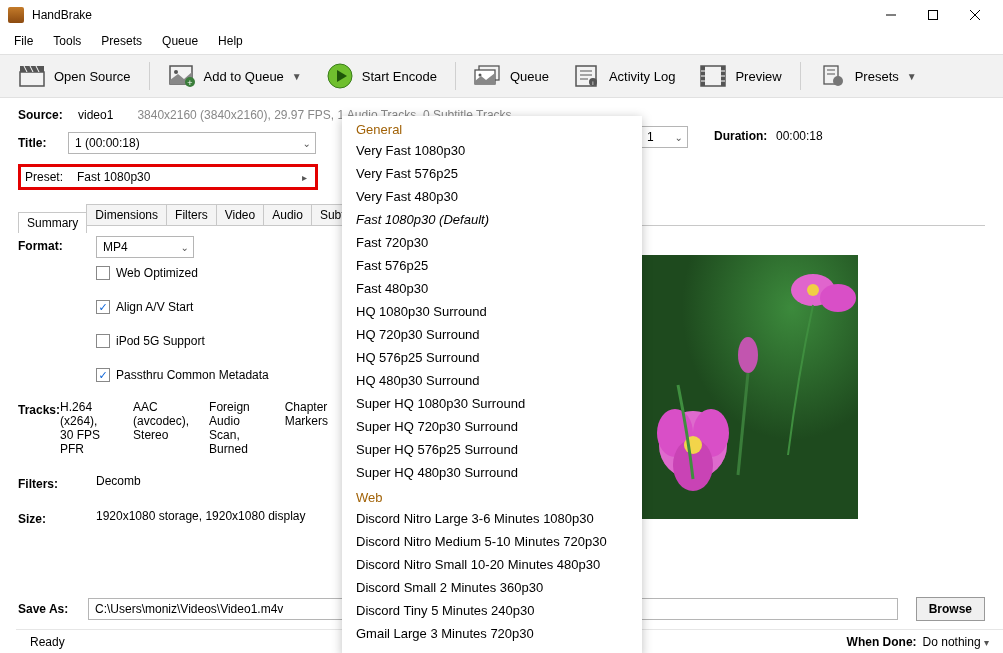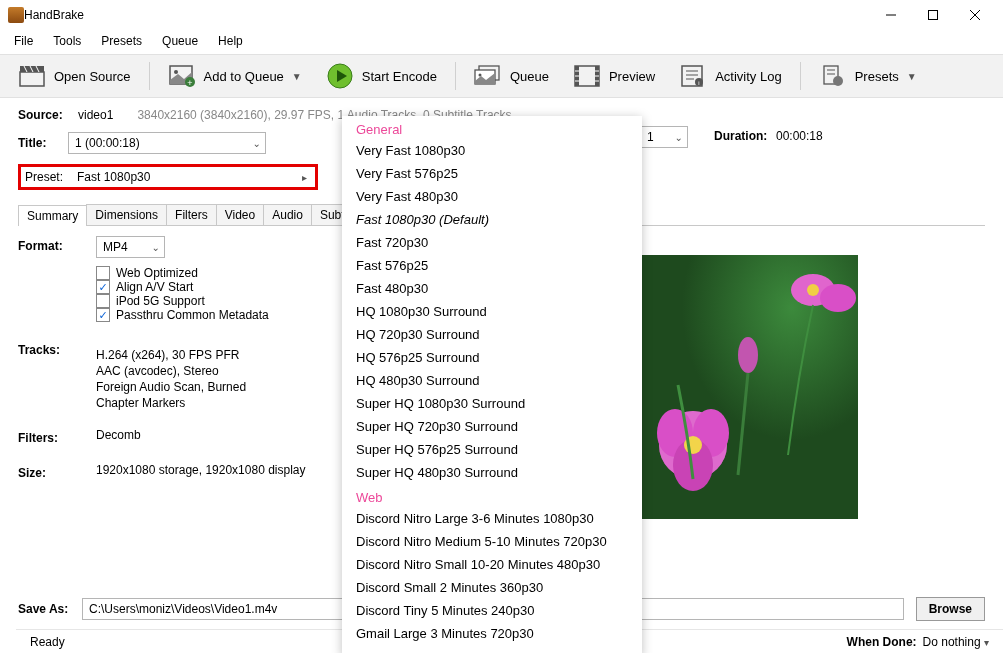--- a/index.html
+++ b/index.html
@@ -1,53 +1,53 @@
 <!DOCTYPE html>
 <html><head>
 <meta charset="utf-8">
 <style>
   * { box-sizing: border-box; font-family: "Segoe UI", Tahoma, sans-serif; }
   body { margin: 0; background: #fff; font-size: 12px; color: #000; width: 1003px; height: 653px; overflow: hidden; position: relative; }
   .titlebar { display: flex; align-items: center; height: 30px; padding: 0 8px; justify-content: space-between; }
-  .titlebar-left { display: flex; align-items: center; gap: 0; }
+  .titlebar-left { display: flex; align-items: center; gap: 8px; }
   .titlebar-icon { width: 16px; height: 16px; background: linear-gradient(#c47b2a,#8c4a10); border-radius: 2px; }
   .titlebar-right { display: flex; gap: 2px; }
   .win-btn { width: 40px; height: 28px; display: flex; align-items: center; justify-content: center; font-size: 13px; }
   .menubar { display: flex; gap: 4px; padding: 2px 6px 4px; }
   .menubar span { padding: 2px 8px; }
   .toolbar { display: flex; align-items: center; background: #f2f2f2; border-top: 1px solid #e1e1e1; border-bottom: 1px solid #e1e1e1; height: 44px; padding: 0 8px; gap: 4px; }
   .tool-item { display: flex; align-items: center; gap: 8px; padding: 4px 10px; font-size: 13px; }
   .tool-sep { width: 1px; height: 28px; background: #d0d0d0; margin: 0 4px; }
   .icon-box { width: 28px; height: 24px; display: flex; align-items: center; justify-content: center; }
   .chev { font-size: 10px; color: #555; }
   .content { padding: 10px 18px 0 18px; position: relative; }
   .row { display: flex; align-items: center; gap: 10px; margin-bottom: 10px; }
   .lbl { min-width: 50px; font-weight: 600; }
   .graytxt { color: #888; }
   .dropdown { border: 1px solid #b5b5b5; background: #fff; height: 22px; display: flex; align-items: center; justify-content: space-between; padding: 0 4px 0 6px; }
   .preset-row { display:flex; align-items:center; border:3px solid #e30000; padding:2px 4px; gap:10px; width:300px; margin-bottom:14px;}
   .preset-row .lbl{font-weight:400;}
   .preset-val { flex:1; display:flex; justify-content:space-between; align-items:center; padding:1px 4px;}
   .tabs { display:flex; border-bottom:1px solid #c8c8c8; margin-bottom:10px;}
   .tab { border:1px solid #c8c8c8; border-bottom:none; padding:3px 8px; background:#f4f4f4; font-size:12px; margin-right:-1px;}
-  .tab.active{ background:#fff; position:relative; top:1px;}
+  .tab.active{ background:#fff; position:relative; top:8px;}
   .summary-body { display:flex; gap:40px;}
   .left-col { width:310px;}
   .form-row{ display:flex; align-items:flex-start; margin-bottom:18px;}
   .form-row .flbl{ width:78px; font-weight:600; padding-top:3px;}
-  .checks { display:flex; flex-direction:column; gap:0;}
+  .checks { display:flex; flex-direction:column; gap:20px;}
   .chk { display:flex; align-items:center; gap:6px;}
   .chk-box{ width:14px; height:14px; border:1px solid #888; display:flex; align-items:center; justify-content:center; font-size:11px; color:#0b62d6; background:#fff;}
   .preview-img { position:absolute; top:255px; left:638px; width:220px; height:264px; background:#2a5d2a; overflow:hidden;}
-  .save-row{ position:absolute; bottom:32px; left:18px; right:18px; display:flex; align-items:center; gap:12px;}
+  .save-row{ position:absolute; bottom:32px; left:18px; right:18px; display:flex; align-items:center; gap:18px;}
   .save-row input{ flex:1; height:22px; border:1px solid #b5b5b5; padding:0 6px; font-size:12px;}
   .save-row button{ height:24px; padding:0 12px; font-size:12px; border:1px solid #999; background:#f0f0f0; font-weight:600;}
   .statusbar{ position:absolute; bottom:0; left:16px; right:0; height:24px; display:flex; align-items:center; justify-content:space-between; padding:0 14px; border-top:1px solid #e6e6e6; font-size:12px;}
   .popup { position:absolute; top:116px; left:342px; width:300px; height:540px; background:#fff; box-shadow:0 2px 10px rgba(0,0,0,0.25); overflow:hidden; z-index:50;}
-  .popup-section-title{ color:#ec4899; font-size:13px; padding:6px 14px 2px; }
+  .popup-section-title{ color:#a16207; font-size:13px; padding:6px 14px 2px; }
   .popup-item{ padding:4px 14px; font-size:13px;}
   .popup-item.default{ font-style:italic;}
   svg{display:block;}
 </style>
 </head>
 <body>
 
 <div class="titlebar">
   <div class="titlebar-left">
     <div class="titlebar-icon"></div>
@@ -121,50 +121,50 @@
   <div class="tool-item">
     <span class="icon-box">
       <svg width="28" height="22">
           <rect x="5" y="1" width="20" height="14" fill="none" stroke="#555" stroke-width="1.3"></rect>
           <rect x="1" y="5" width="20" height="14" fill="#fff" stroke="#555" stroke-width="1.3"></rect>
           <circle cx="6" cy="10" r="1.5" fill="#555"></circle>
           <path d="M1 16 L7 11 L12 15 L21 8 L21 19 L1 19 Z" fill="#888"></path>
         </svg>
     </span>
     <span>Queue</span>
+  </div>
+  <div class="tool-item">
+    <span class="icon-box">
+      <svg width="24" height="22">
+          <rect x="1" y="1" width="20" height="20" fill="none" stroke="#555" stroke-width="1.5"></rect>
+          <line x1="5" y1="6" x2="17" y2="6" stroke="#555"></line>
+          <line x1="5" y1="10" x2="17" y2="10" stroke="#555"></line>
+          <line x1="5" y1="14" x2="13" y2="14" stroke="#555"></line>
+          <circle cx="18" cy="17" r="4" fill="#555"></circle>
+          <text x="18" y="20" text-anchor="middle" fill="#fff" font-size="6">i</text>
+        </svg>
+    </span>
+    <span>Activity Log</span>
   </div>
   <div class="tool-item">
     <span class="icon-box">
       <svg width="26" height="22">
           <rect x="1" y="1" width="24" height="20" fill="none" stroke="#555" stroke-width="1.5"></rect>
           <rect x="1" y="1" width="4" height="20" fill="#555"></rect>
           <rect x="21" y="1" width="4" height="20" fill="#555"></rect>
           <line x1="1" y1="6" x2="5" y2="6" stroke="#fff"></line>
           <line x1="1" y1="11" x2="5" y2="11" stroke="#fff"></line>
           <line x1="1" y1="16" x2="5" y2="16" stroke="#fff"></line>
           <line x1="21" y1="6" x2="25" y2="6" stroke="#fff"></line>
           <line x1="21" y1="11" x2="25" y2="11" stroke="#fff"></line>
           <line x1="21" y1="16" x2="25" y2="16" stroke="#fff"></line>
         </svg>
     </span>
     <span>Preview</span>
   </div>
-  <div class="tool-item">
-    <span class="icon-box">
-      <svg width="24" height="22">
-          <rect x="1" y="1" width="20" height="20" fill="none" stroke="#555" stroke-width="1.5"></rect>
-          <line x1="5" y1="6" x2="17" y2="6" stroke="#555"></line>
-          <line x1="5" y1="10" x2="17" y2="10" stroke="#555"></line>
-          <line x1="5" y1="14" x2="13" y2="14" stroke="#555"></line>
-          <circle cx="18" cy="17" r="4" fill="#555"></circle>
-          <text x="18" y="20" text-anchor="middle" fill="#fff" font-size="6">i</text>
-        </svg>
-    </span>
-    <span>Activity Log</span>
-  </div>
   <div class="tool-sep"></div>
   <div class="tool-item">
     <span class="icon-box">
       <svg width="22" height="22">
           <rect x="2" y="1" width="14" height="18" fill="none" stroke="#555" stroke-width="1.3"></rect>
           <line x1="5" y1="5" x2="13" y2="5" stroke="#555"></line>
           <line x1="5" y1="9" x2="13" y2="9" stroke="#555"></line>
           <circle cx="16" cy="16" r="5" fill="#777"></circle>
         </svg>
     </span>
@@ -176,21 +176,21 @@
 <div class="content">
 
   <div class="row">
     <span class="lbl">Source:</span>
     <span>video1</span>
     <span class="graytxt" style="margin-left:14px;">3840x2160 (3840x2160), 29.97 FPS, 1 Audio Tracks, 0 Subtitle Tracks</span>
   </div>
 
   <div class="row">
     <span class="lbl" style="min-width:40px;">Title:</span>
-    <div class="dropdown" style="width:198px;gap:16px;">
+    <div class="dropdown" style="width:248px;gap:16px;">
       <span>1  (00:00:18)</span>
       <span class="chev">⌄</span>
     </div>
     <div style="flex:1"></div>
     <div class="dropdown" style="width:48px; position:absolute; left:640px; top:28px;">
       <span>1</span>
       <span class="chev">⌄</span>
     </div>
     <span class="lbl" style="position:absolute; left:714px; top:31px;min-width:auto;">Duration:</span>
     <span style="position:absolute; left:776px; top:31px;">00:00:18</span>
@@ -212,21 +212,21 @@
     <div class="tab">Audio</div>
     <div class="tab">Subtitle</div>
   </div>
 
   <div class="summary-body">
     <div class="left-col">
 
       <div class="form-row">
         <span class="flbl">Format:</span>
         <div style="display:flex; flex-direction:column; gap:8px;">
-          <div class="dropdown" style="width:69px;">
+          <div class="dropdown" style="width:98px;">
             <span>MP4</span>
             <span class="chev">⌄</span>
           </div>
           <div class="checks">
             <label class="chk">
               <span class="chk-box"></span>
               <span>Web Optimized</span>
             </label>
             <label class="chk">
               <span class="chk-box">✓</span>
@@ -239,21 +239,21 @@
             <label class="chk">
               <span class="chk-box">✓</span>
               <span>Passthru Common Metadata</span>
             </label>
           </div>
         </div>
       </div>
 
       <div class="form-row">
         <span class="flbl">Tracks:</span>
-        <div style="display:flex; flex-direction:column; gap:2px;margin-top:8px;">
+        <div style="display:flex; flex-direction:row; gap:20px;">
           <span>H.264 (x264), 30 FPS PFR</span>
           <span>AAC (avcodec), Stereo</span>
           <span>Foreign Audio Scan, Burned</span>
           <span>Chapter Markers</span>
         </div>
       </div>
 
       <div class="form-row">
         <span class="flbl">Filters:</span>
         <span>Decomb</span>

